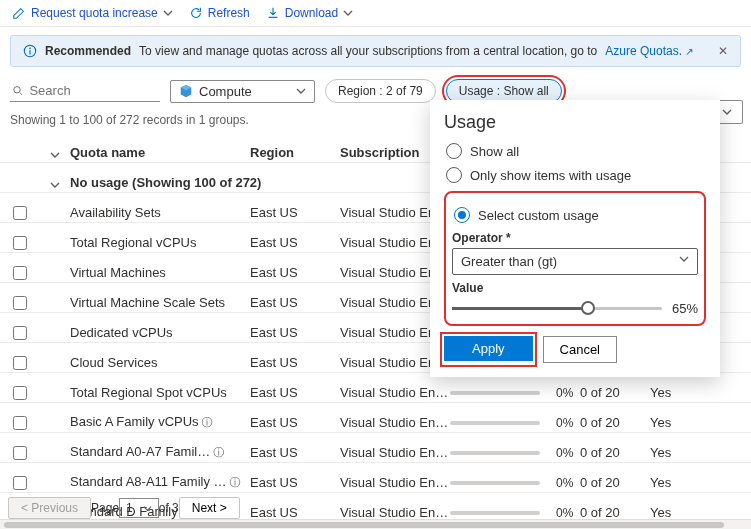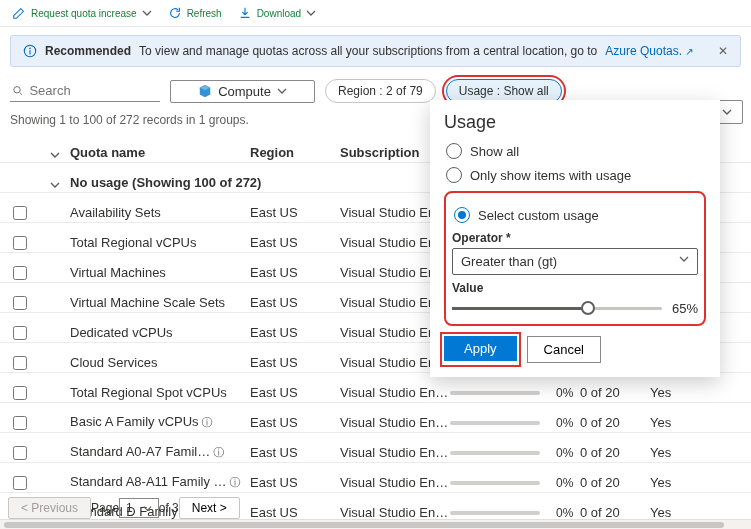--- a/index.html
+++ b/index.html
@@ -1,30 +1,30 @@
 <!DOCTYPE html>
 <html><head>
 <meta charset="utf-8">
 <style>
   * { box-sizing: border-box; margin: 0; padding: 0; }
   body { font-family: "Segoe UI", Arial, sans-serif; font-size: 13px; color: #323130; width: 751px; height: 529px; overflow: hidden; background: #fff; position: relative; }
   
   .toolbar { display: flex; align-items: center; gap: 16px; padding: 6px 12px; border-bottom: 1px solid #edebe9; }
-  .tool-btn { display: inline-flex; align-items: center; gap: 5px; background: none; border: none; font-size: 10px; color: #15803d; cursor: pointer; }
+  .tool-btn { display: inline-flex; align-items: center; gap: 5px; background: none; border: none; font-size: 12px; color: #1d4ed8; cursor: pointer; }
   .tool-btn svg { flex-shrink: 0; }
   
   .banner { margin: 8px 10px; padding: 8px 12px; background: #e8f0fa; border: 1px solid #c7d8f0; border-radius: 3px; display: flex; align-items: center; gap: 8px; font-size: 12px; }
   .banner .title { font-weight: 600; }
   .banner .link { color: #0067b8; text-decoration: none; }
   .banner .close { margin-left: auto; cursor: pointer; color: #605e5c; }
   
   .filters { display: flex; align-items: center; gap: 10px; padding: 4px 10px; }
   .search { display: flex; align-items: center; gap: 6px; border-bottom: 1px solid #8a8886; width: 150px; padding: 3px 2px; color: #605e5c; }
   .search input { border: none; outline: none; font-size: 13px; width: 100%; background: transparent; }
-  .compute-dd { display: flex; align-items: center; gap: 6px; border: 1px solid #8a8886; border-radius: 2px; padding: 3px 8px; width: 145px; justify-content: center; cursor: pointer; }
+  .compute-dd { display: flex; align-items: center; gap: 6px; border: 1px solid #8a8886; border-radius: 2px; padding: 3px 8px; width: 145px; justify-content: space-between; cursor: pointer; }
   .compute-dd .lbl { display: flex; align-items: center; gap: 6px; }
   .cube { width: 14px; height: 14px; display: inline-block; }
   .pill { border: 1px solid #c8c6c4; border-radius: 14px; padding: 4px 12px; font-size: 12px; cursor: pointer; background: #fff; }
   .pill.selected { background: #e6f2fb; border-color: #0078d4; }
   .hl-red { outline: 2px solid #e03030; outline-offset: 2px; }
   .hl-red-box { border: 2px solid #e03030; padding: 6px; border-radius: 8px; }
   
   .summary { padding: 6px 10px; font-size: 12px; color: #605e5c; }
   
   .grid { width: 100%; }
@@ -56,21 +56,21 @@
   .radio { width: 16px; height: 16px; border: 1px solid #605e5c; border-radius: 50%; display: inline-flex; align-items: center; justify-content: center; cursor: pointer; }
   .radio.sel { border-color: #0078d4; }
   .radio.sel::after { content: ""; width: 8px; height: 8px; background: #0078d4; border-radius: 50%; }
   .fld-label { font-size: 12px; margin: 6px 0 3px; font-weight: bold; }
   .op-select { width: 100%; border: 1px solid #605e5c; border-radius: 2px; padding: 5px 8px; display: flex; justify-content: space-between; align-items: flex-start; cursor: pointer; font-size: 13px; }
   .slider-wrap { display: flex; align-items: center; gap: 10px; margin: 6px 0 2px; }
   .slider-track { flex: 1; height: 3px; background: #c8c6c4; position: relative; border-radius: 2px; }
   .slider-fill { position: absolute; height: 3px; background: #605e5c; left: 0; }
   .slider-thumb { position: absolute; width: 14px; height: 14px; border: 2px solid #605e5c; background: #fff; border-radius: 50%; top: -6px; transform: translateX(-50%); cursor: pointer; }
   .popup-actions { display: flex; gap: 10px; margin-top: 10px; }
-  .btn-primary { background: #0078d4; color: #fff; border: none; padding: 5px 20px; font-size: 13px; cursor: pointer; }
+  .btn-primary { background: #0078d4; color: #fff; border: none; padding: 5px 28px; font-size: 13px; cursor: pointer; }
   .btn-secondary { background: #fff; border: 1px solid #8a8886; padding: 5px 16px; font-size: 13px; cursor: pointer; }
   .float-dd { position: absolute; top: 100px; right: 8px; width: 32px; height: 24px; border: 1px solid #8a8886; border-radius: 2px; display: flex; align-items: center; justify-content: center; cursor: pointer; color: #605e5c; background: #fff; }
   .hscroll { position: absolute; bottom: 0; left: 0; right: 0; height: 10px; background: #f3f2f1; border-top: 1px solid #e1dfdd; }
   .hscroll-thumb { position: absolute; left: 4px; top: 2px; height: 6px; width: 720px; background: #c8c6c4; border-radius: 3px; }
 </style>
 </head>
 <body>
 
 <div class="toolbar">
   <button class="tool-btn">

